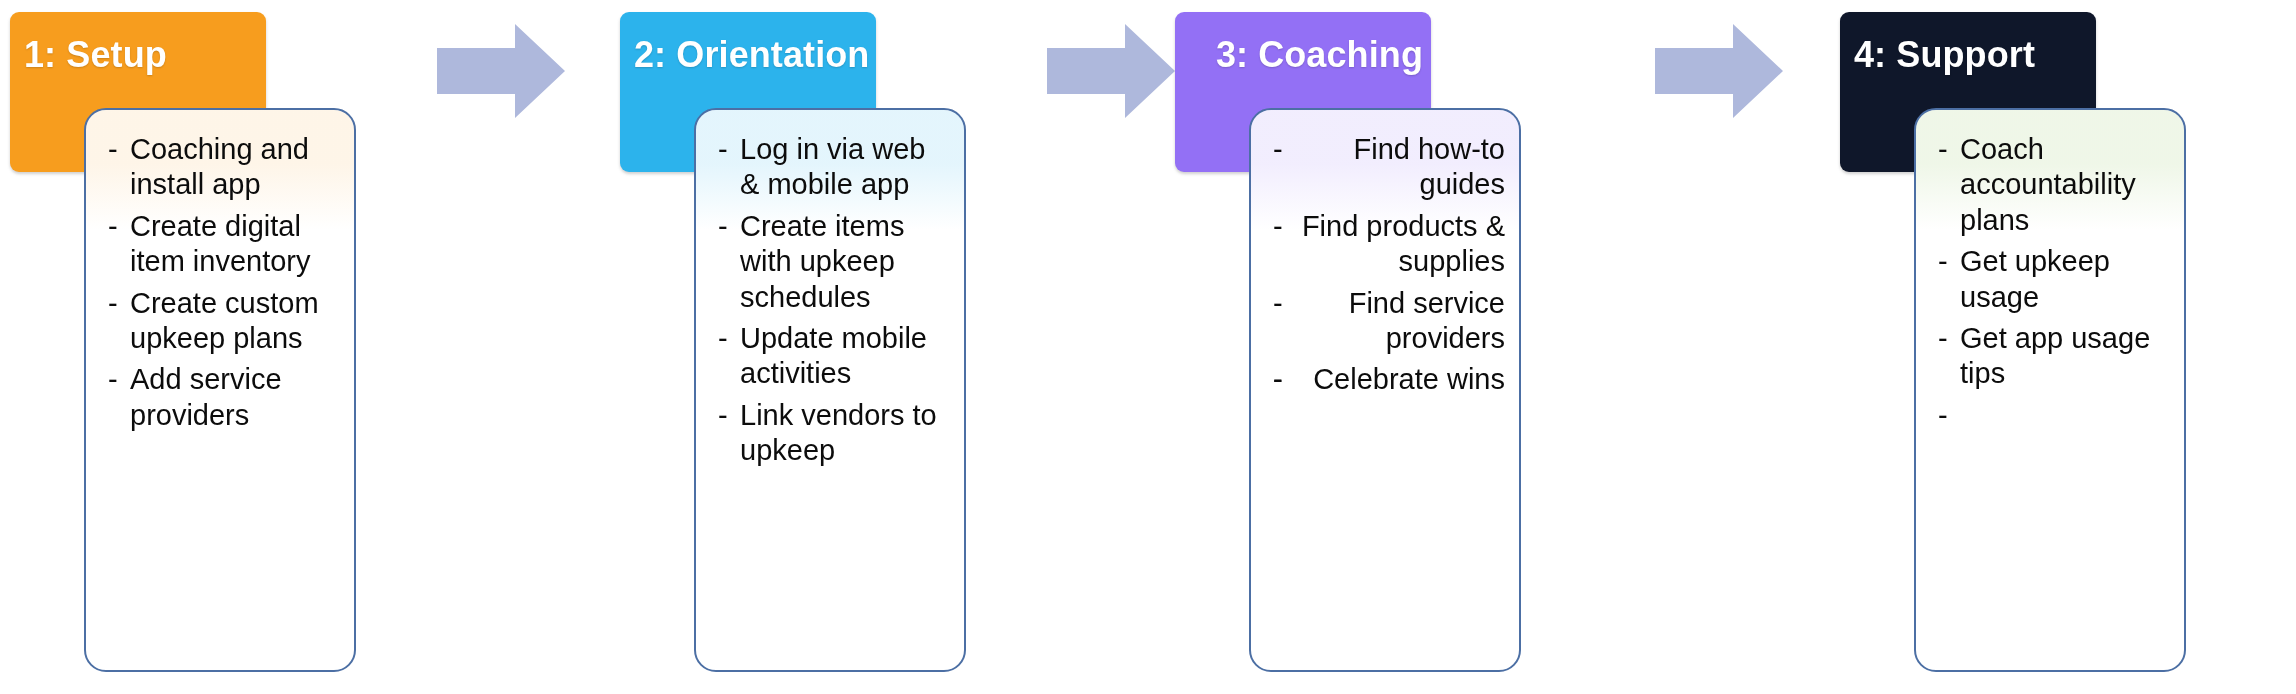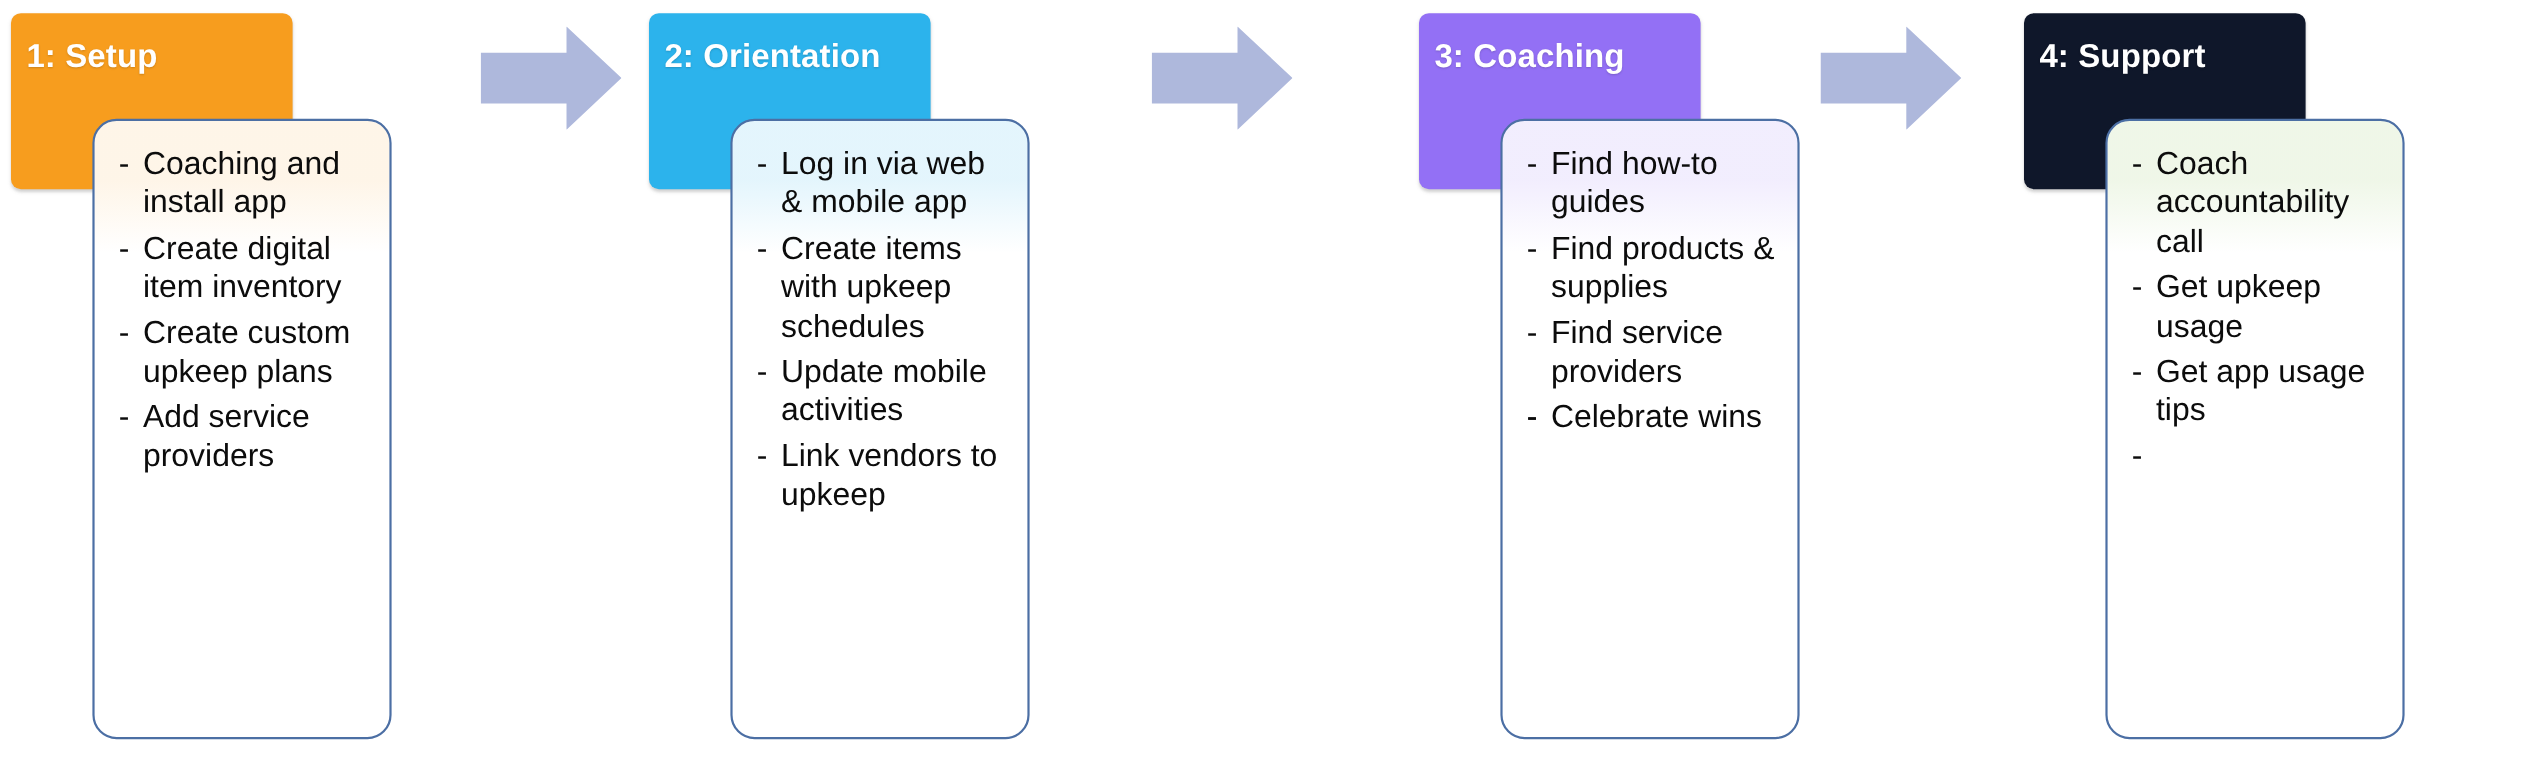--- a/index.html
+++ b/index.html
@@ -37,21 +37,21 @@
     height: 160px;
     border-radius: 9px;
     box-sizing: border-box;
     box-shadow: 0 2px 3px rgba(120,120,120,0.35);
   }
   .stage-header-label {
     position: absolute;
     left: 14px;
     top: 23px;
     right: 8px;
-    font-size: 30px;
+    font-size: 36px;
     font-weight: bold;
     color: #ffffff;
     letter-spacing: 0.1px;
     line-height: 1.1;
     text-shadow: 0 1px 2px rgba(0,0,0,0.18);
     white-space: nowrap;
   }
 
   
   .stage-card {
@@ -120,42 +120,42 @@
         </ul>
     </div>
   </div>
 
   <div class="connector" style="left:437px;">
     <svg viewBox="0 0 128 94" preserveAspectRatio="none">
       <polygon points="0,24 78,24 78,0 128,47 78,94 78,70 0,70" fill="#AEB8DC"></polygon>
     </svg>
   </div>
 
-  <div class="stage" style="left:580px;text-decoration:underline;">
+  <div class="stage" style="left:610px;text-decoration:underline;">
     <div class="stage-header" style="background: rgb(44, 179, 236);">
       <div class="stage-header-label">2: Orientation</div>
     </div>
     <div class="stage-card">
       <div class="stage-card-tint" style="background-image: linear-gradient(rgba(44, 179, 236, 0.13) 0%, rgba(44, 179, 236, 0.13) 45%, rgba(255, 255, 255, 0) 100%);"></div>
       <ul class="stage-list">
           <li><span class="dash">-</span><span>Log in via web &amp; mobile app</span></li>
           <li><span class="dash">-</span><span>Create items with upkeep schedules</span></li>
           <li><span class="dash">-</span><span>Update mobile activities</span></li>
           <li><span class="dash">-</span><span>Link vendors to upkeep</span></li>
         </ul>
     </div>
   </div>
 
   <div class="connector" style="left:1047px;">
     <svg viewBox="0 0 128 94" preserveAspectRatio="none">
       <polygon points="0,24 78,24 78,0 128,47 78,94 78,70 0,70" fill="#AEB8DC"></polygon>
     </svg>
   </div>
 
-  <div class="stage" style="left:1280px;">
+  <div class="stage" style="left:1165px;text-align:right;">
     <div class="stage-header" style="background: rgb(147, 112, 245);">
       <div class="stage-header-label">3: Coaching</div>
     </div>
     <div class="stage-card">
       <div class="stage-card-tint" style="background-image: linear-gradient(rgba(147, 112, 245, 0.12) 0%, rgba(147, 112, 245, 0.12) 45%, rgba(255, 255, 255, 0) 100%);"></div>
       <ul class="stage-list">
           <li><span class="dash">-</span><span>Find how-to guides</span></li>
           <li><span class="dash">-</span><span>Find products &amp; supplies</span></li>
           <li><span class="dash">-</span><span>Find service providers</span></li>
           <li><span class="dash">-</span></li>
@@ -170,21 +170,21 @@
     </svg>
   </div>
 
   <div class="stage" style="left:1830px;">
     <div class="stage-header" style="background: #0f172a;">
       <div class="stage-header-label">4: Support</div>
     </div>
     <div class="stage-card">
       <div class="stage-card-tint" style="background-image: linear-gradient(rgba(125, 187, 66, 0.12) 0%, rgba(125, 187, 66, 0.12) 45%, rgba(255, 255, 255, 0) 100%);"></div>
       <ul class="stage-list">
-          <li><span class="dash">-</span><span>Coach accountability call</span></li>
+          <li><span class="dash">-</span><span>Coach accountability plans</span></li>
           <li><span class="dash">-</span><span>Get upkeep usage</span></li>
           <li><span class="dash">-</span><span>Get app usage tips</span></li>
           <li><span class="dash">-</span></li>
         </ul>
     </div>
   </div>
 
 </div>
 
 </body></html>

